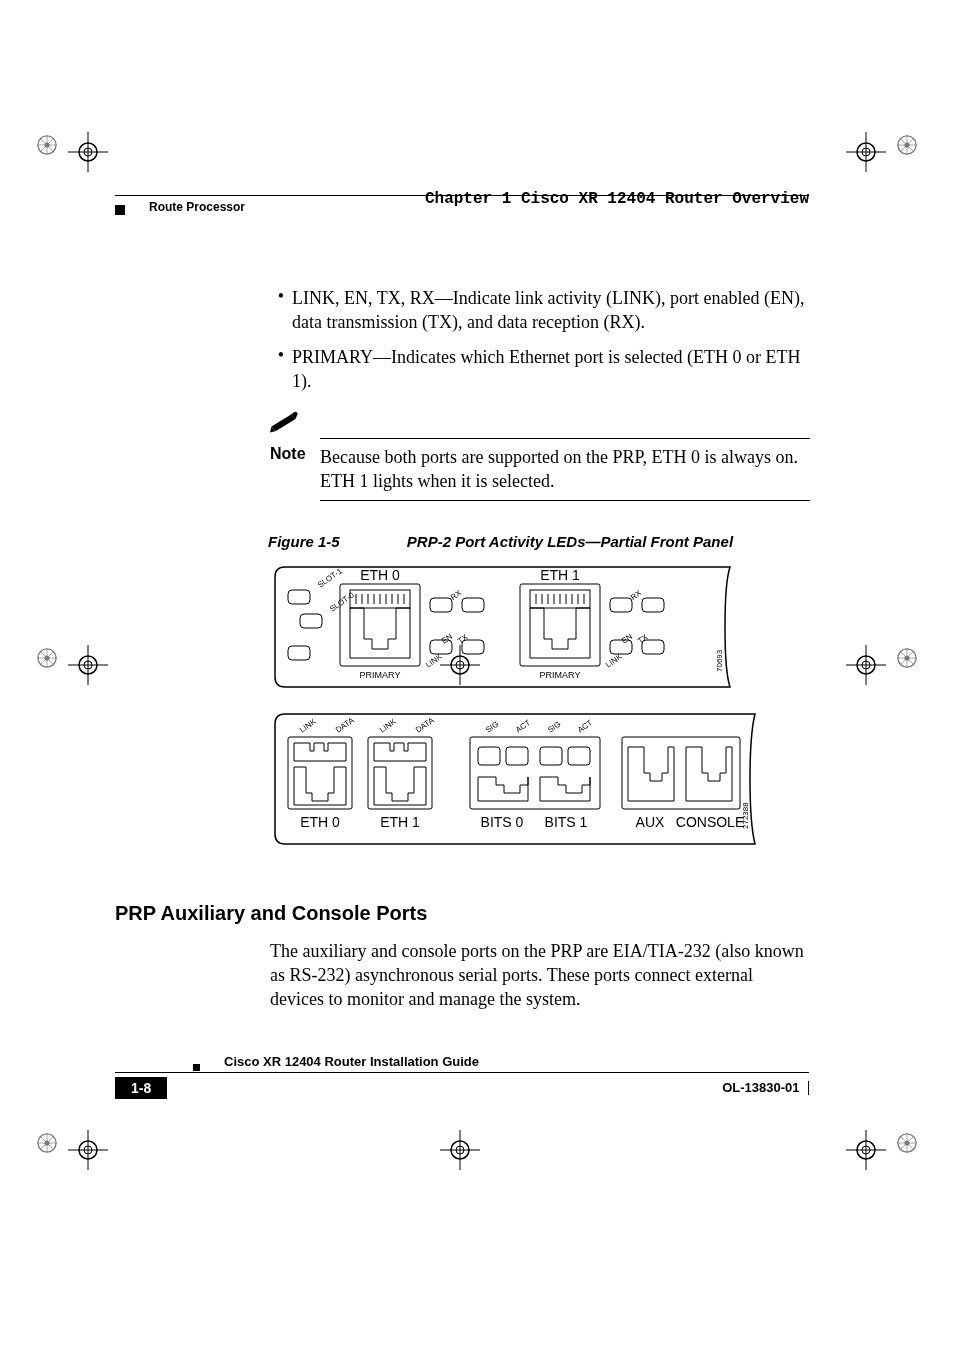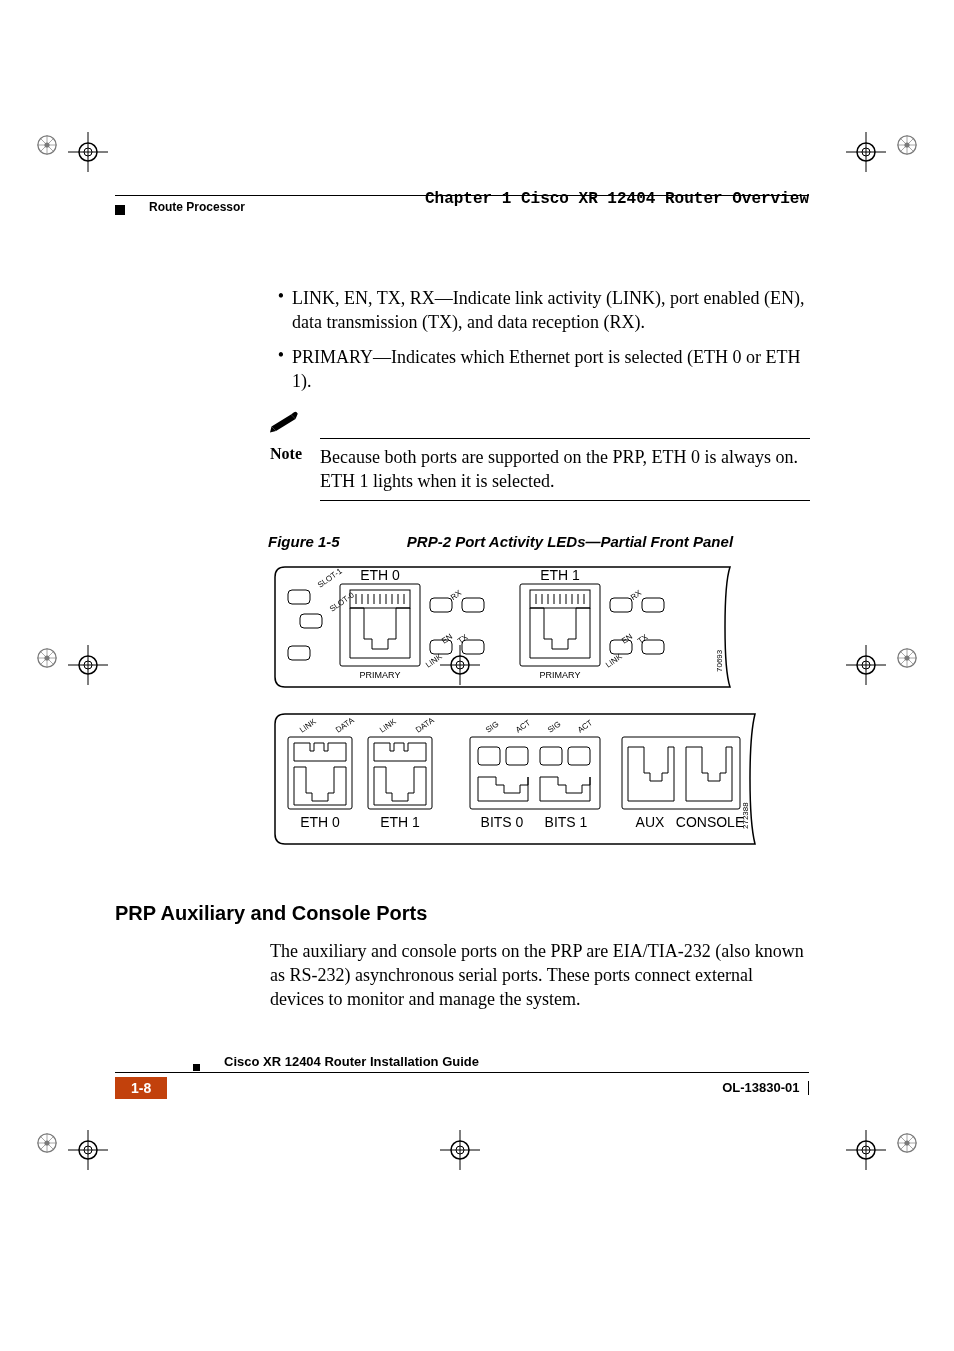--- a/index.html
+++ b/index.html
@@ -42,33 +42,33 @@
   }
   .black-sq-small { display:inline-block; width:10px; height:10px; background:#000; margin-right:6px; vertical-align:middle;}
   .content { margin-left: 155px; margin-top: 90px; width: 540px; }
   .bullet-row { display:flex; margin-bottom:10px; }
   .bullet-dot { width:22px; flex:none; text-align:center; }
   .bullet-text { flex:1; line-height:1.35; }
   .note-block { margin-top:18px; }
   .note-rule { border-top:1px solid #000; margin-left:50px; margin-bottom:6px;}
   .note-row { display:flex; }
   .note-icon-col { width:50px; flex:none; text-align:left; position:relative; }
-  .note-label { font-family: Liberation Serif, serif; font-weight:bold; font-size:16px; width:50px; flex:none; }
+  .note-label { font-family: Liberation Sans, sans-serif; font-weight:bold; font-size:16px; width:50px; flex:none; }
   .note-text { flex:1; line-height:1.35; }
   .note-rule-bottom { border-top:1px solid #000; margin-left:50px; margin-top:6px;}
   .figcap { font-family: Arial, Helvetica, sans-serif; font-style:italic; font-weight:bold; font-size:15px; margin-top:32px; margin-left:-2px; }
   .figcap .fignum { margin-right:63px; }
   .figbox { margin-top:12px; }
   .h2 { font-family: Arial, Helvetica, sans-serif; font-weight:bold; font-size:20px; margin-top:48px; margin-left:-155px; }
   .para { margin-top:14px; line-height:1.35; }
   .footer { position:absolute; left:115px; top:1072px; width:694px; }
   .footer-rule { border-top:1px solid #000; }
   .footer-title { font-family: Arial, Helvetica, sans-serif; font-weight:bold; font-size:13px; position:absolute; left:109px; top:-18px; }
   .footer-sq { position:absolute; left:78px; top:-8px; width:7px; height:7px; background:#000; }
-  .page-num-box { position:absolute; left:0; top:5px; background:#c2410c; color:#fff; font-family: Arial, Helvetica, sans-serif; font-weight:bold; font-size:14px; padding:3px 16px; }
+  .page-num-box { position:absolute; left:0; top:5px; background:#000000; color:#fff; font-family: Arial, Helvetica, sans-serif; font-weight:bold; font-size:14px; padding:3px 16px; }
   .doc-id { position:absolute; right:0; top:8px; font-family: Arial, Helvetica, sans-serif; font-weight:bold; font-size:13px; }
   .doc-id-bar { display:inline-block; width:1.5px; height:14px; background:#000; vertical-align:middle; margin-left:8px; position:relative; top:-1px;}
 
   
   .reg { position:absolute; width:26px; height:26px; }
 
   
   .pencil { width:30px; height:22px; }
 
   

